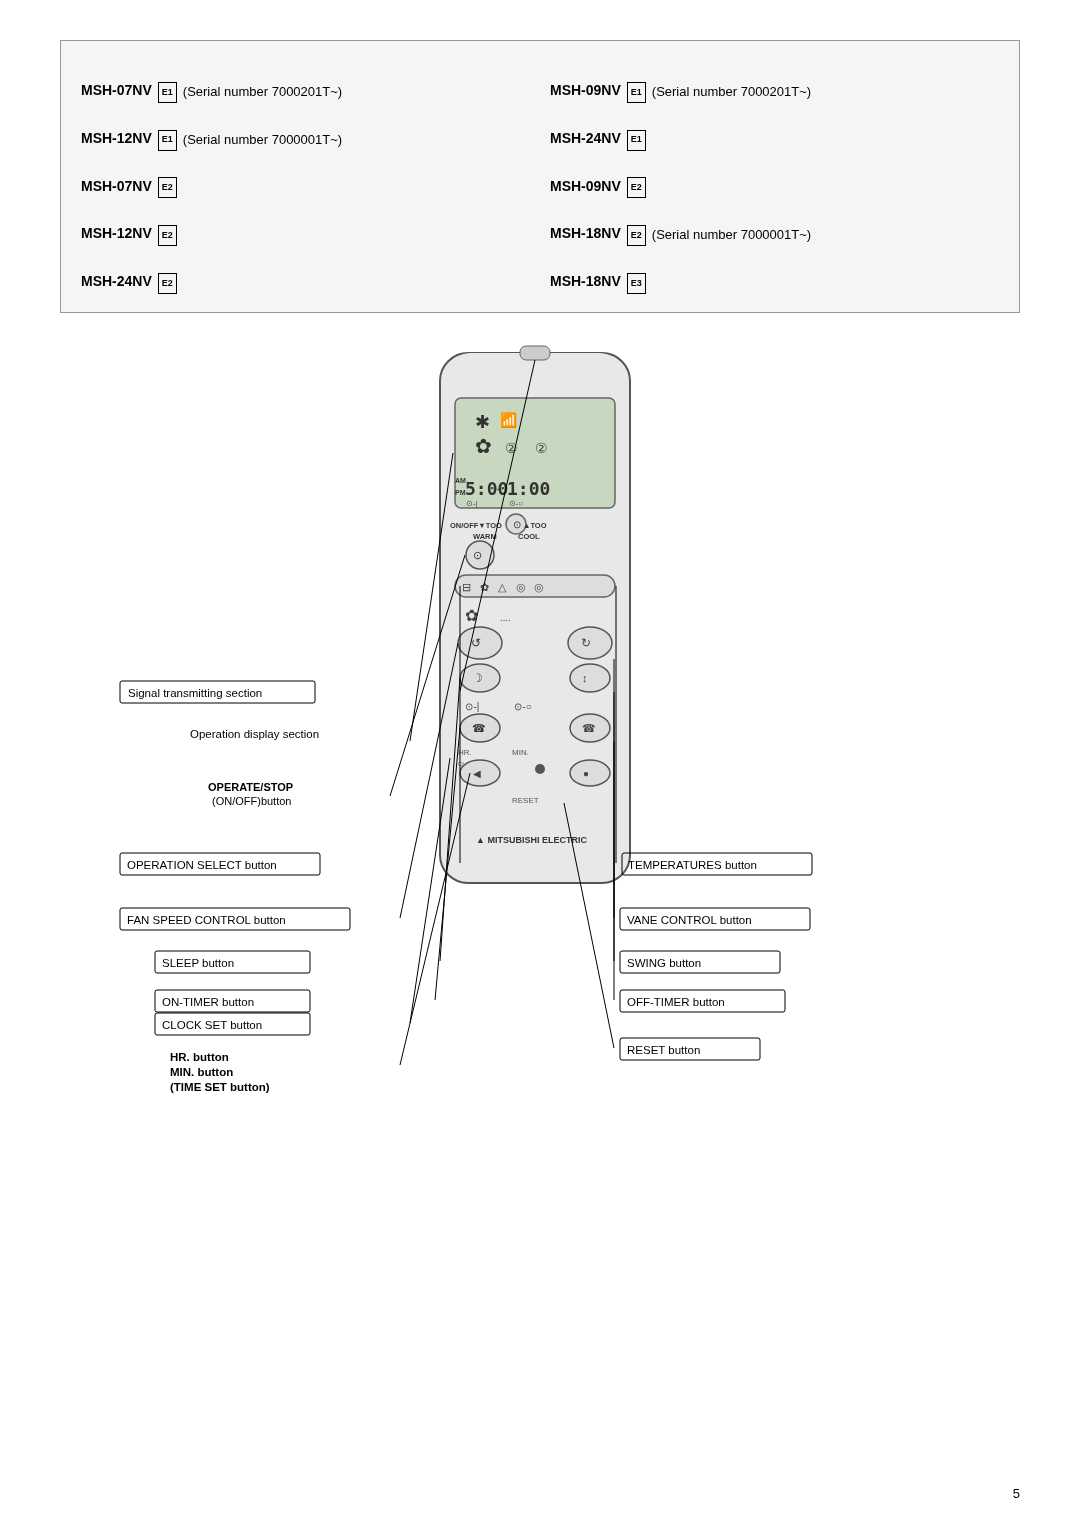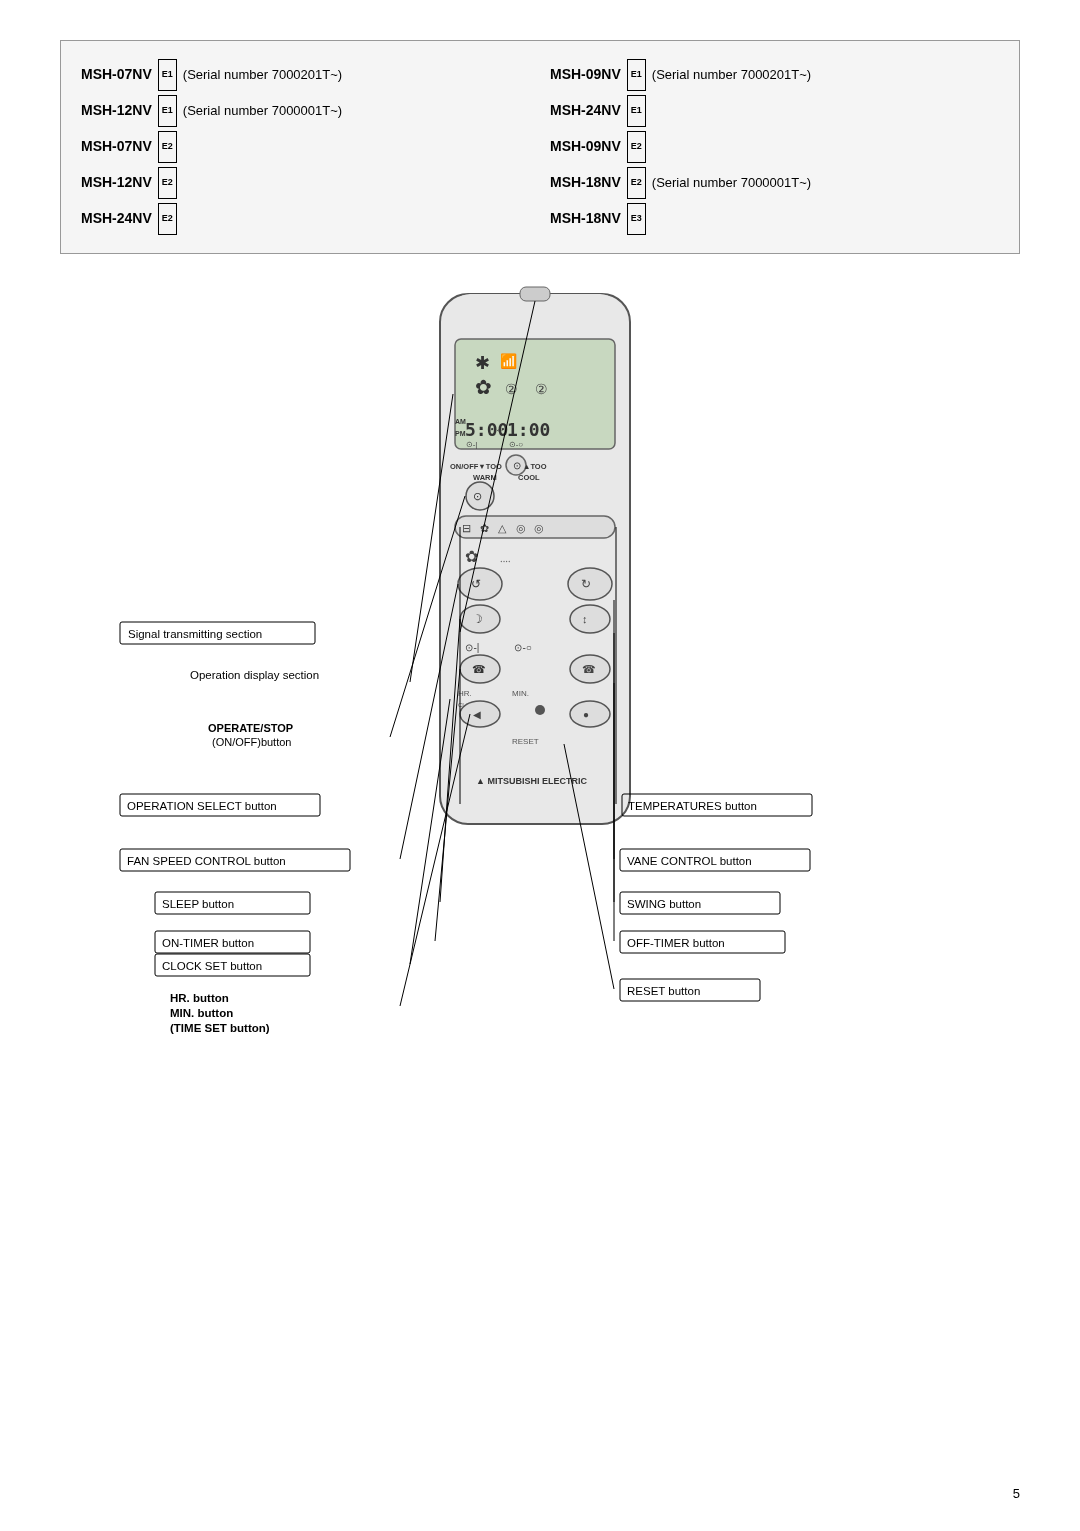--- a/index.html
+++ b/index.html
@@ -30,39 +30,40 @@
 
     .model-grid {
       display: grid;
       grid-template-columns: 1fr 1fr;
       gap: 4px 20px;
       line-height: 1.7;
     }
 
     .model-line {
       display: flex;
-      align-items: center;
+      align-items: flex-end;
       gap: 4px;
       font-size: 13px;
+      margin-top: 20px;
     }
 
     .model-bold {
       font-weight: bold;
       font-size: 14px;
     }
 
     .badge {
       display: inline-flex;
       align-items: center;
       justify-content: center;
       border: 1px solid #000;
       font-size: 9px;
       font-weight: bold;
       padding: 0 3px;
-      height: 32px;
+      height: 21px;
       min-width: 16px;
       margin: 0 2px;
     }
 
     
     .diagram-area {
       position: relative;
       width: 100%;
       height: 820px;
       margin-top: 10px;

